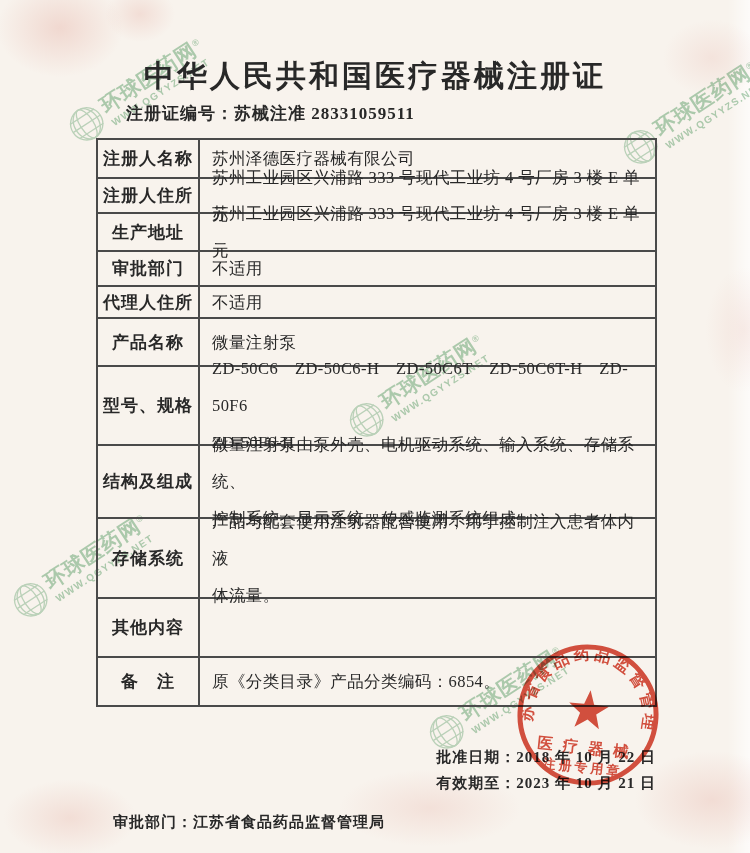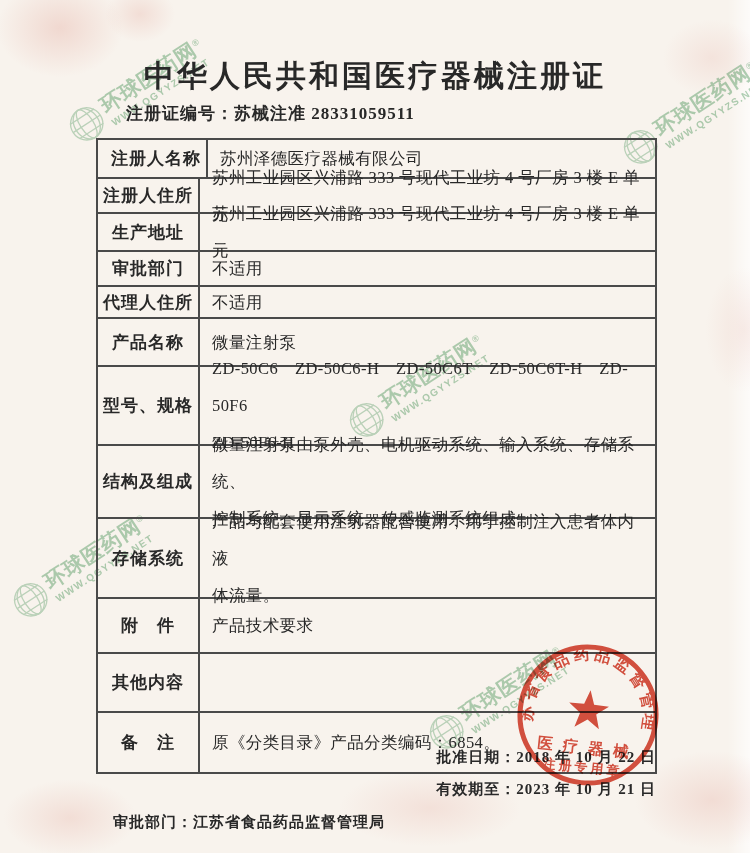--- a/index.html
+++ b/index.html
@@ -33,42 +33,42 @@
     font-size:30px;font-weight:bold;letter-spacing:3px;
   }
   .cert-no{
     position:absolute;left:126px;top:102px;font-size:17px;letter-spacing:1px;font-weight:600;
   }
   .ctable{
     position:absolute;left:96px;top:138px;width:561px;
     border:2px solid var(--line);box-sizing:border-box;background:transparent;
   }
   .row{display:flex;border-top:2px solid var(--line);box-sizing:border-box;}
-  .row:first-child{border-top:none;padding-left:8px;}
+  .row:first-child{border-top:none;}
   .r0{height:37px}.r1{height:35px}.r2{height:38px}.r3{height:35px}
   .r4{height:32px}.r5{height:48px}.r6{height:79px}.r7{height:73px}
-  .r8{height:80px}.r9{height:55px}.r10{height:59px}.r11{height:61px}
+  .r8{height:80px}.r9{height:55px}.r10{height:59px}.r11{height:49px}
   .cl{
     width:102px;flex:none;border-right:2px solid var(--line);box-sizing:border-box;
     display:flex;align-items:center;justify-content:center;
     font-size:17px;letter-spacing:1px;text-align:center;font-weight:600;
   }
   .cv{
     flex:1;display:flex;align-items:center;
     padding:0 6px 0 12px;font-size:16.5px;line-height:37px;
     white-space:pre-line;letter-spacing:.4px;font-weight:500;
   }
   .footer-left{
     position:absolute;left:113px;top:768px;font-size:15px;font-weight:600;letter-spacing:1px;margin-top:45px;
   }
   .footer-right{
     position:absolute;right:94px;top:748px;text-align:center;
     font-size:15px;font-weight:600;letter-spacing:1px;
   }
-  .footer-right .fr-line2{margin-top:13px;}
+  .footer-right .fr-line2{margin-top:7px;}
   
   .wm{
     position:absolute;display:flex;align-items:flex-end;gap:3px;
     transform:rotate(-33deg);color:var(--wm);opacity:.55;
     pointer-events:none;mix-blend-mode:multiply;white-space:nowrap;
   }
   .wm-globe{width:38px;height:38px;flex:none;opacity:.8;}
   .wm-texts{display:flex;flex-direction:column;}
   .wm-name{
     font-size:21px;font-weight:bold;letter-spacing:1px;line-height:1;
@@ -213,24 +213,20 @@
     </div>
     <div class="row r7">
       <div class="cl">结构及组成</div>
       <div class="cv">微量注射泵由泵外壳、电机驱动系统、输入系统、存储系统、
 控制系统、显示系统、传感监测系统组成。</div>
     </div>
     <div class="row r8">
       <div class="cl">存储系统</div>
       <div class="cv">产品与配套使用注射器配合使用，用于控制注入患者体内液
 体流量。</div>
-    </div>
-    <div class="row r9">
-      <div class="cl">附　件</div>
-      <div class="cv">产品技术要求</div>
     </div>
     <div class="row r10">
       <div class="cl">其他内容</div>
       <div class="cv"></div>
     </div>
     <div class="row r11">
       <div class="cl">备　注</div>
       <div class="cv">原《分类目录》产品分类编码：6854。</div>
     </div>
   </div>

